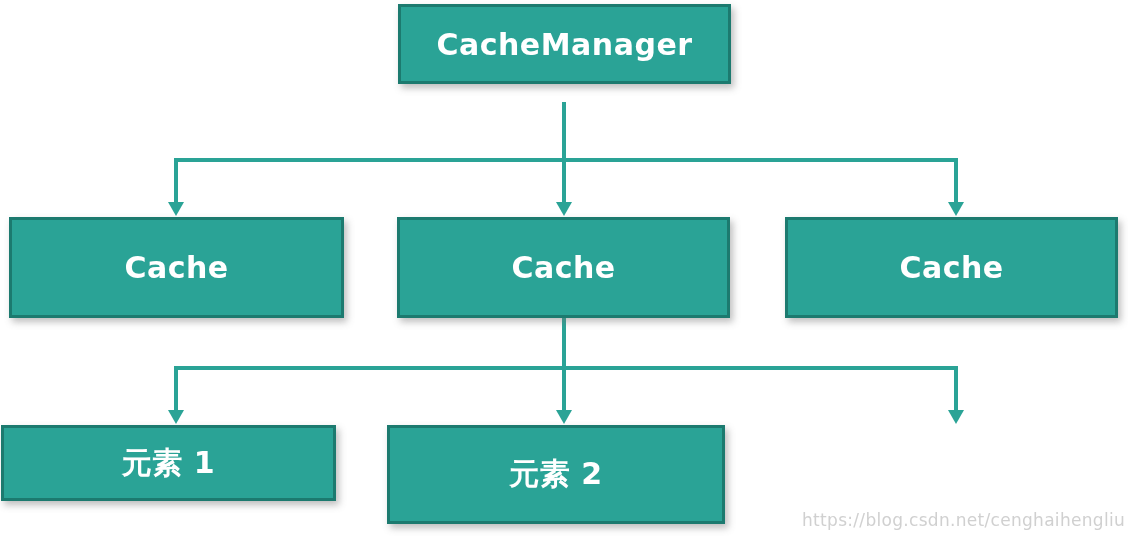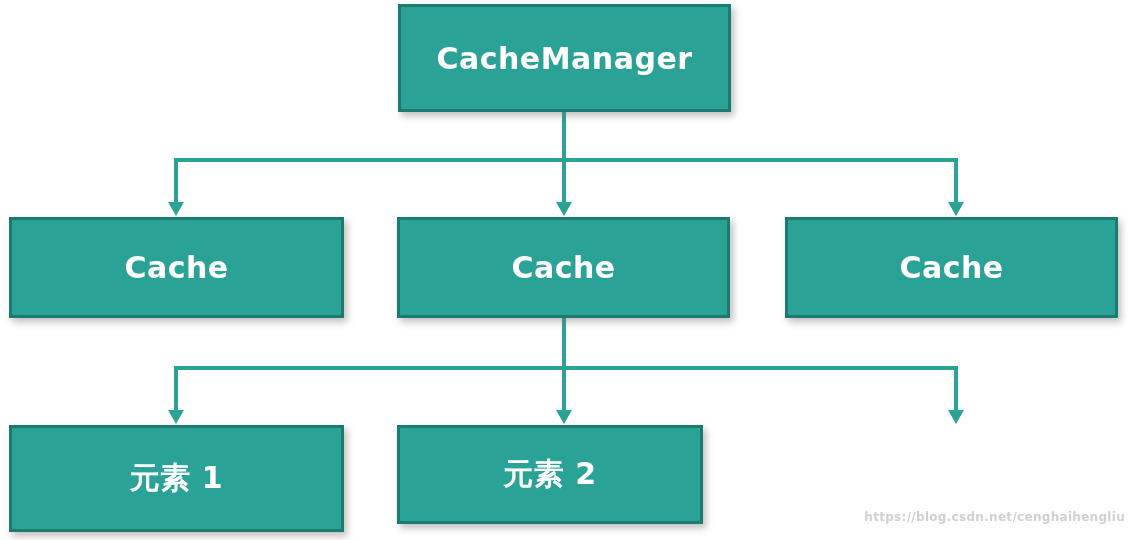--- a/index.html
+++ b/index.html
@@ -26,33 +26,33 @@
     background:var(--box-fill);
     border:3px solid var(--box-border);
     box-shadow:3px 4px 7px rgba(110,110,110,0.45);
     display:flex;align-items:center;justify-content:center;
     color:var(--text);
     font-weight:bold;
     font-size:30px;
     z-index:2;
     letter-spacing:0.5px;
   }
-  .root  {left:398px;top:4px;  width:333px;height:108px;text-align:center;}
+  .root  {left:398px;top:4px;  width:333px;height:80px;text-align:center;}
   .l1a   {left:9px;  top:217px;width:335px;height:101px;}
   .l1b   {left:397px;top:217px;width:333px;height:101px;}
   .l1c   {left:785px;top:217px;width:333px;height:101px;}
-  .l2a   {left:9px;  top:425px;width:335px;height:107px;}
-  .l2b   {left:397px;top:425px;width:306px;height:99px;}
+  .l2a   {left:1px;  top:425px;width:335px;height:76px;}
+  .l2b   {left:387px;top:425px;width:338px;height:99px;}
   .l2c   {left:785px;top:425px;width:333px;height:99px;}
   .watermark{
     position:absolute;
     right:3px;top:510px;
     z-index:5;
-    font-size:12px;
-    font-weight:bold;
+    font-size:17px;
+    font-weight:normal;
     color:rgba(205,205,205,0.95);
     text-shadow:1px 1px 1px rgba(255,255,255,0.75);
     letter-spacing:0.3px;
     white-space:nowrap;
   }
 </style>
 </head>
 <body>
 
 <div class="canvas">

